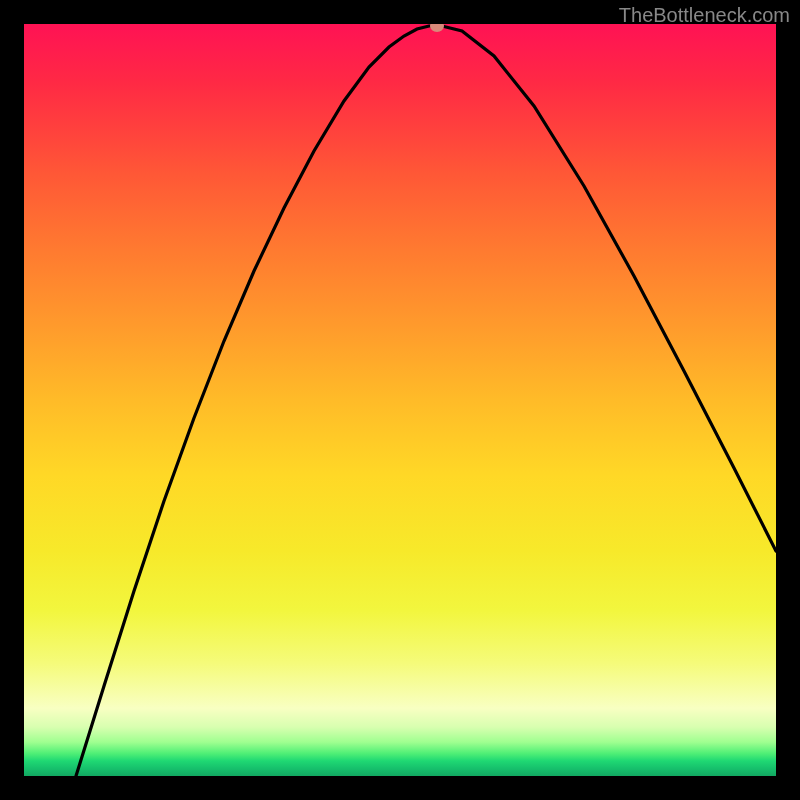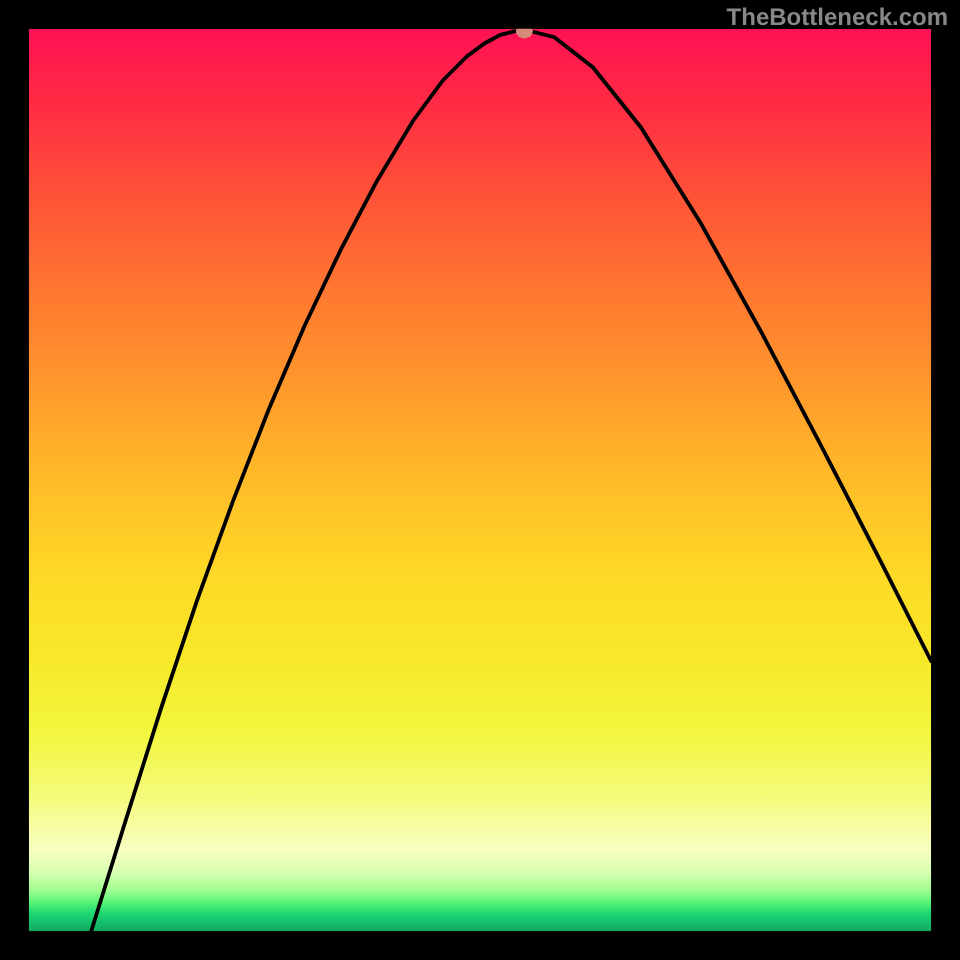--- a/index.html
+++ b/index.html
@@ -10,21 +10,21 @@
     background: #000;
     position: relative;
     font-family: Arial, sans-serif;
   }
   .watermark {
     position: absolute;
     top: 4px;
     right: 10px;
     color: #888;
     font-size: 20px;
-    font-weight: 700;
+    font-weight: 400;
     z-index: 10;
   }
   .plot-area {
     position: absolute;
     left: 24px;
     top: 24px;
     width: 752px;
     height: 752px;
     overflow: hidden;
   }

